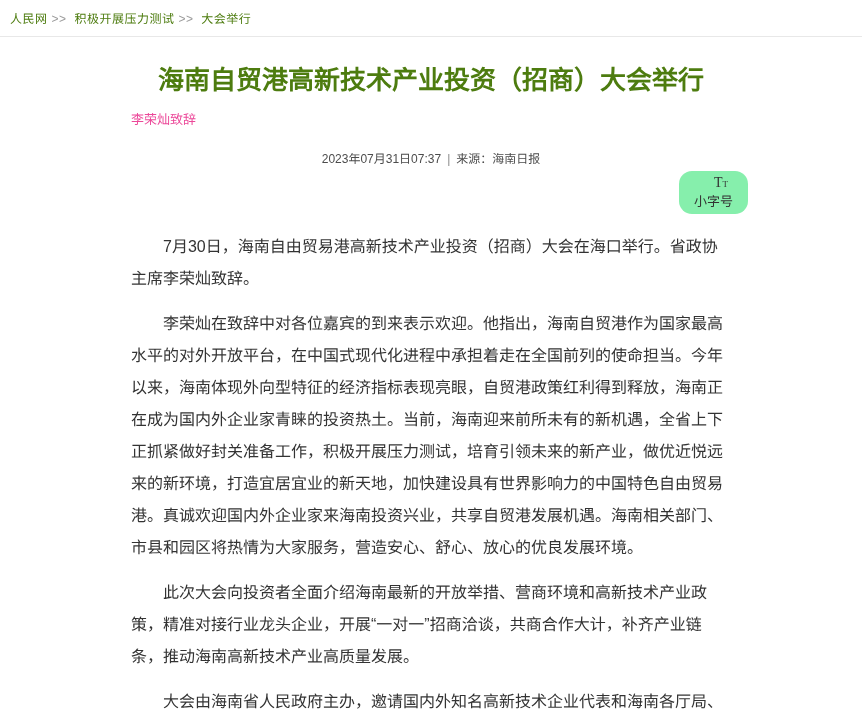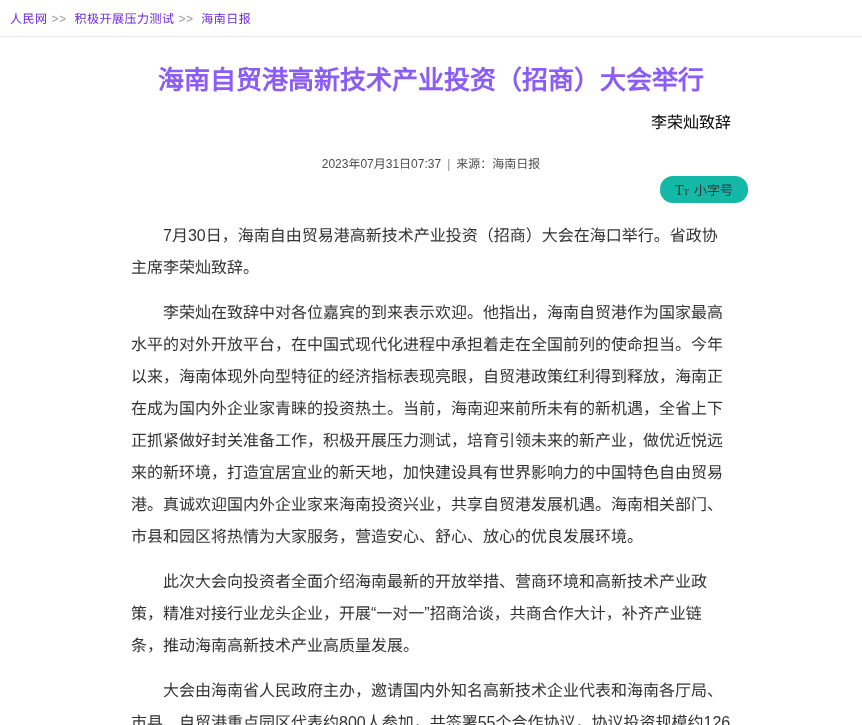--- a/index.html
+++ b/index.html
@@ -14,86 +14,87 @@
   }
 
   
   .breadcrumb-bar {
     padding: 9px 10px 10px 10px;
     border-bottom: 1px solid #e8e8e8;
     font-size: 12px;
     color: #9b9b9b;
     letter-spacing: .5px;
   }
-  .crumb { color: #6d28d9; text-decoration: none; cursor: pointer; }
+  .crumb { color: #4d7c0f; text-decoration: none; cursor: pointer; }
   .crumb-sep { color: #9b9b9b; margin: 0 4px; white-space: pre; }
 
   
   .article-wrap { width: 600px; margin: 0 auto; }
 
   .article-title {
     margin-top: 27px;
     text-align: center;
     font-size: 26px;
     line-height: 32px;
     font-weight: bold;
-    color: #8b5cf6;
+    color: #4d7c0f;
   }
   .article-subtitle {
     margin-top: 13px;
-    text-align: right;
-    font-size: 16px;
-    color: #000000;
+    text-align: left;
+    font-size: 13px;
+    color: #ec4899;
   }
   .article-meta {
     margin-top: 21px;
     text-align: center;
     font-size: 12px;
     color: #4c4c4c;
   }
   .meta-sep { margin: 0 6px; color: #8a8a8a; }
 
   
   .toolbar {
     display: flex;
     justify-content: flex-end;
     margin: 5px -17px 17px 0;
   }
   .fontsize-btn {
     display: inline-flex;
     align-items: flex-end;
-    background: #14b8a6;
+    background: #86efac;
     border: none;
     border-radius: 13px;
     padding: 4px 15px;
     font-size: 13px;
     color: #333333;
     cursor: pointer;
     font-family: inherit;
+    flex-direction: column;
   }
   .tt-icon { margin-right: 5px; color: #333; font-family: "Liberation Serif", serif; }
   .tt-icon .t-big { font-size: 14px; }
   .tt-icon .t-small { font-size: 9px; }
 
   
   .article-body { font-size: 16px; line-height: 32px; color: #333333; }
   .article-body .orig-title { margin-bottom: 14px; }
   .article-body p.para { text-indent: 2em; margin-bottom: 13px; }
 </style>
 </head>
 <body>
 
 <div class="breadcrumb-bar">
   
 
     <a class="crumb">人民网</a><span class="crumb-sep">&gt;&gt;</span>
   
     <a class="crumb">积极开展压力测试</a><span class="crumb-sep">&gt;&gt;</span>
   
-    <a class="crumb">海南日报</a><span class="crumb-sep"></span>
+    <a class="crumb">大会举行</a><span class="crumb-sep"></span>
   </div>
 
 <div class="article-wrap">
 
   <h1 class="article-title">海南自贸港高新技术产业投资（招商）大会举行</h1>
 
   <div class="article-subtitle">李荣灿致辞</div>
 
   <div class="article-meta">
     <span>2023年07月31日07:37</span><span class="meta-sep">|</span><span>来源：海南日报</span>

